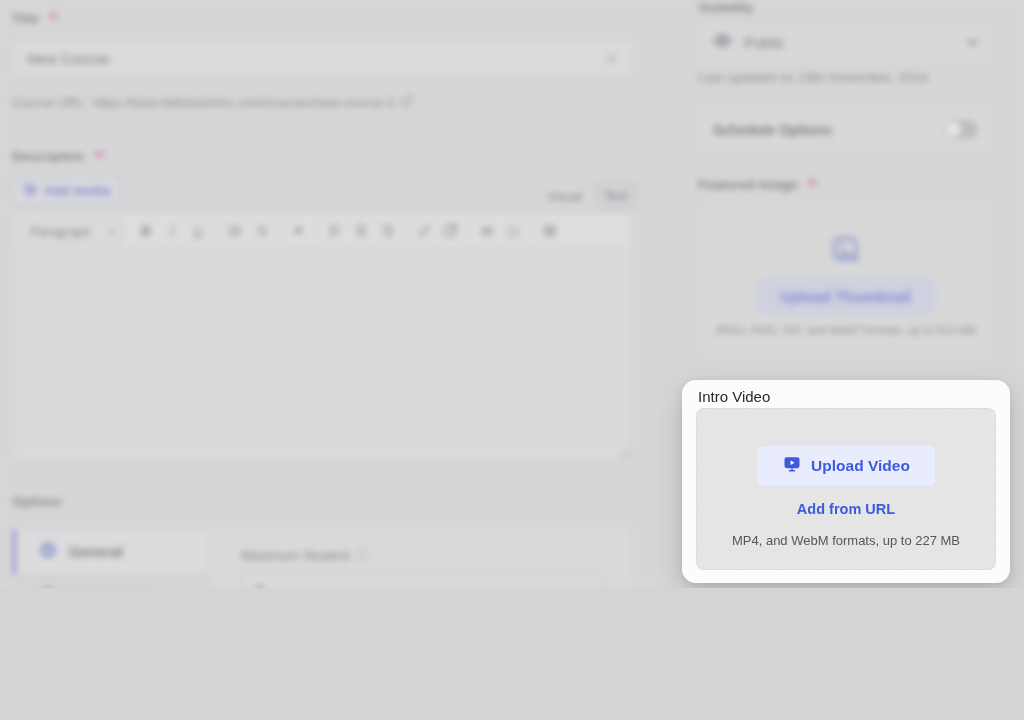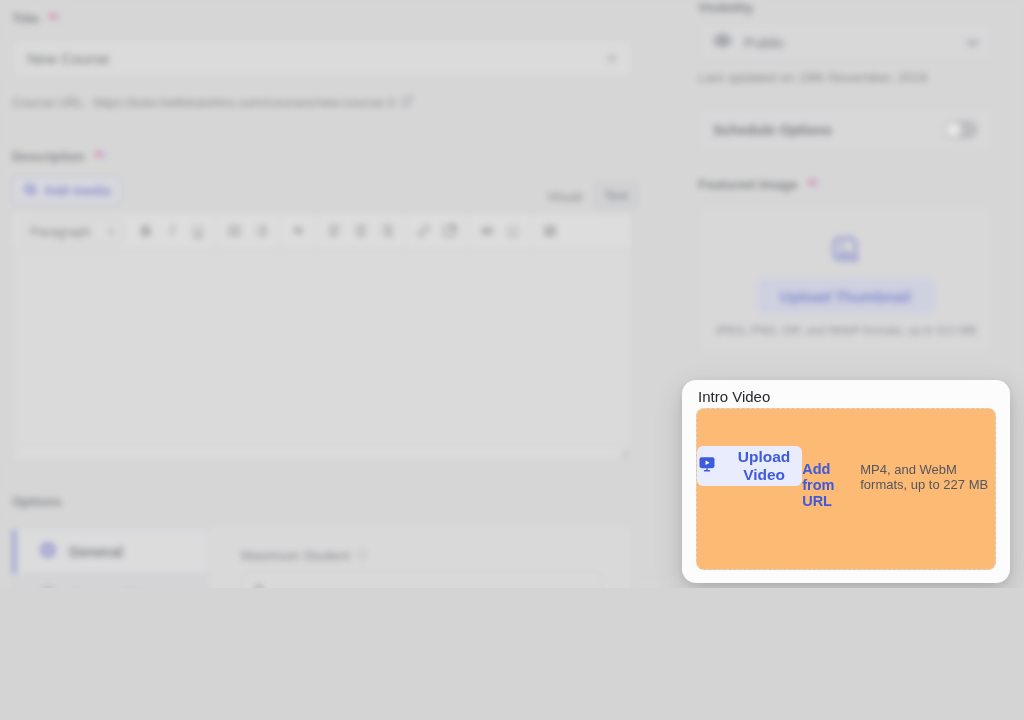--- a/index.html
+++ b/index.html
@@ -83,22 +83,22 @@
   .checkbox { width:17px; height:17px; border-radius:4px; border:1.5px solid #b9bcc1; background:#e2e2e4; }
   .cat-scrollbar { position:absolute; right:1px; top:0; width:4px; height:100%;
     background:#7b82c9; border-radius:2px; }
 
   
   .spotlight { position:absolute; left:682px; top:380px; width:328px; height:203px;
     background:#fcfcfc; border-radius:14px; z-index:20;
     box-shadow:0 10px 30px rgba(0,0,0,.16), 0 2px 8px rgba(0,0,0,.08); }
   .spot-label { position:absolute; left:16px; top:8px; font-size:15px; color:#26282d; }
   .spot-drop { position:absolute; left:14px; right:14px; top:28px; bottom:13px;
-    background:#fdba74; border:1px dashed #d7d7d7; border-radius:8px;
-    display:flex; flex-direction:row; align-items:flex-start; padding-top:37px; }
+    background:#e5e5e5; border:1px dashed #d7d7d7; border-radius:8px;
+    display:flex; flex-direction:column; align-items:center; padding-top:37px; }
   .upload-video-btn { width:178px; height:40px; border-radius:6px; background:#e9ecfc;
     display:flex; align-items:center; justify-content:center; gap:9px;
     color:#3e5bdb; font-size:15.5px; font-weight:700; border:none; cursor:pointer;
     font-family:"Liberation Sans", sans-serif; }
   .add-url-link { margin-top:15px; font-size:14.5px; color:#3e5bdb; font-weight:700; cursor:pointer; }
   .spot-note { margin-top:16px; font-size:13px; color:#53575f; }
 </style>
 </head>
 <body>
 

